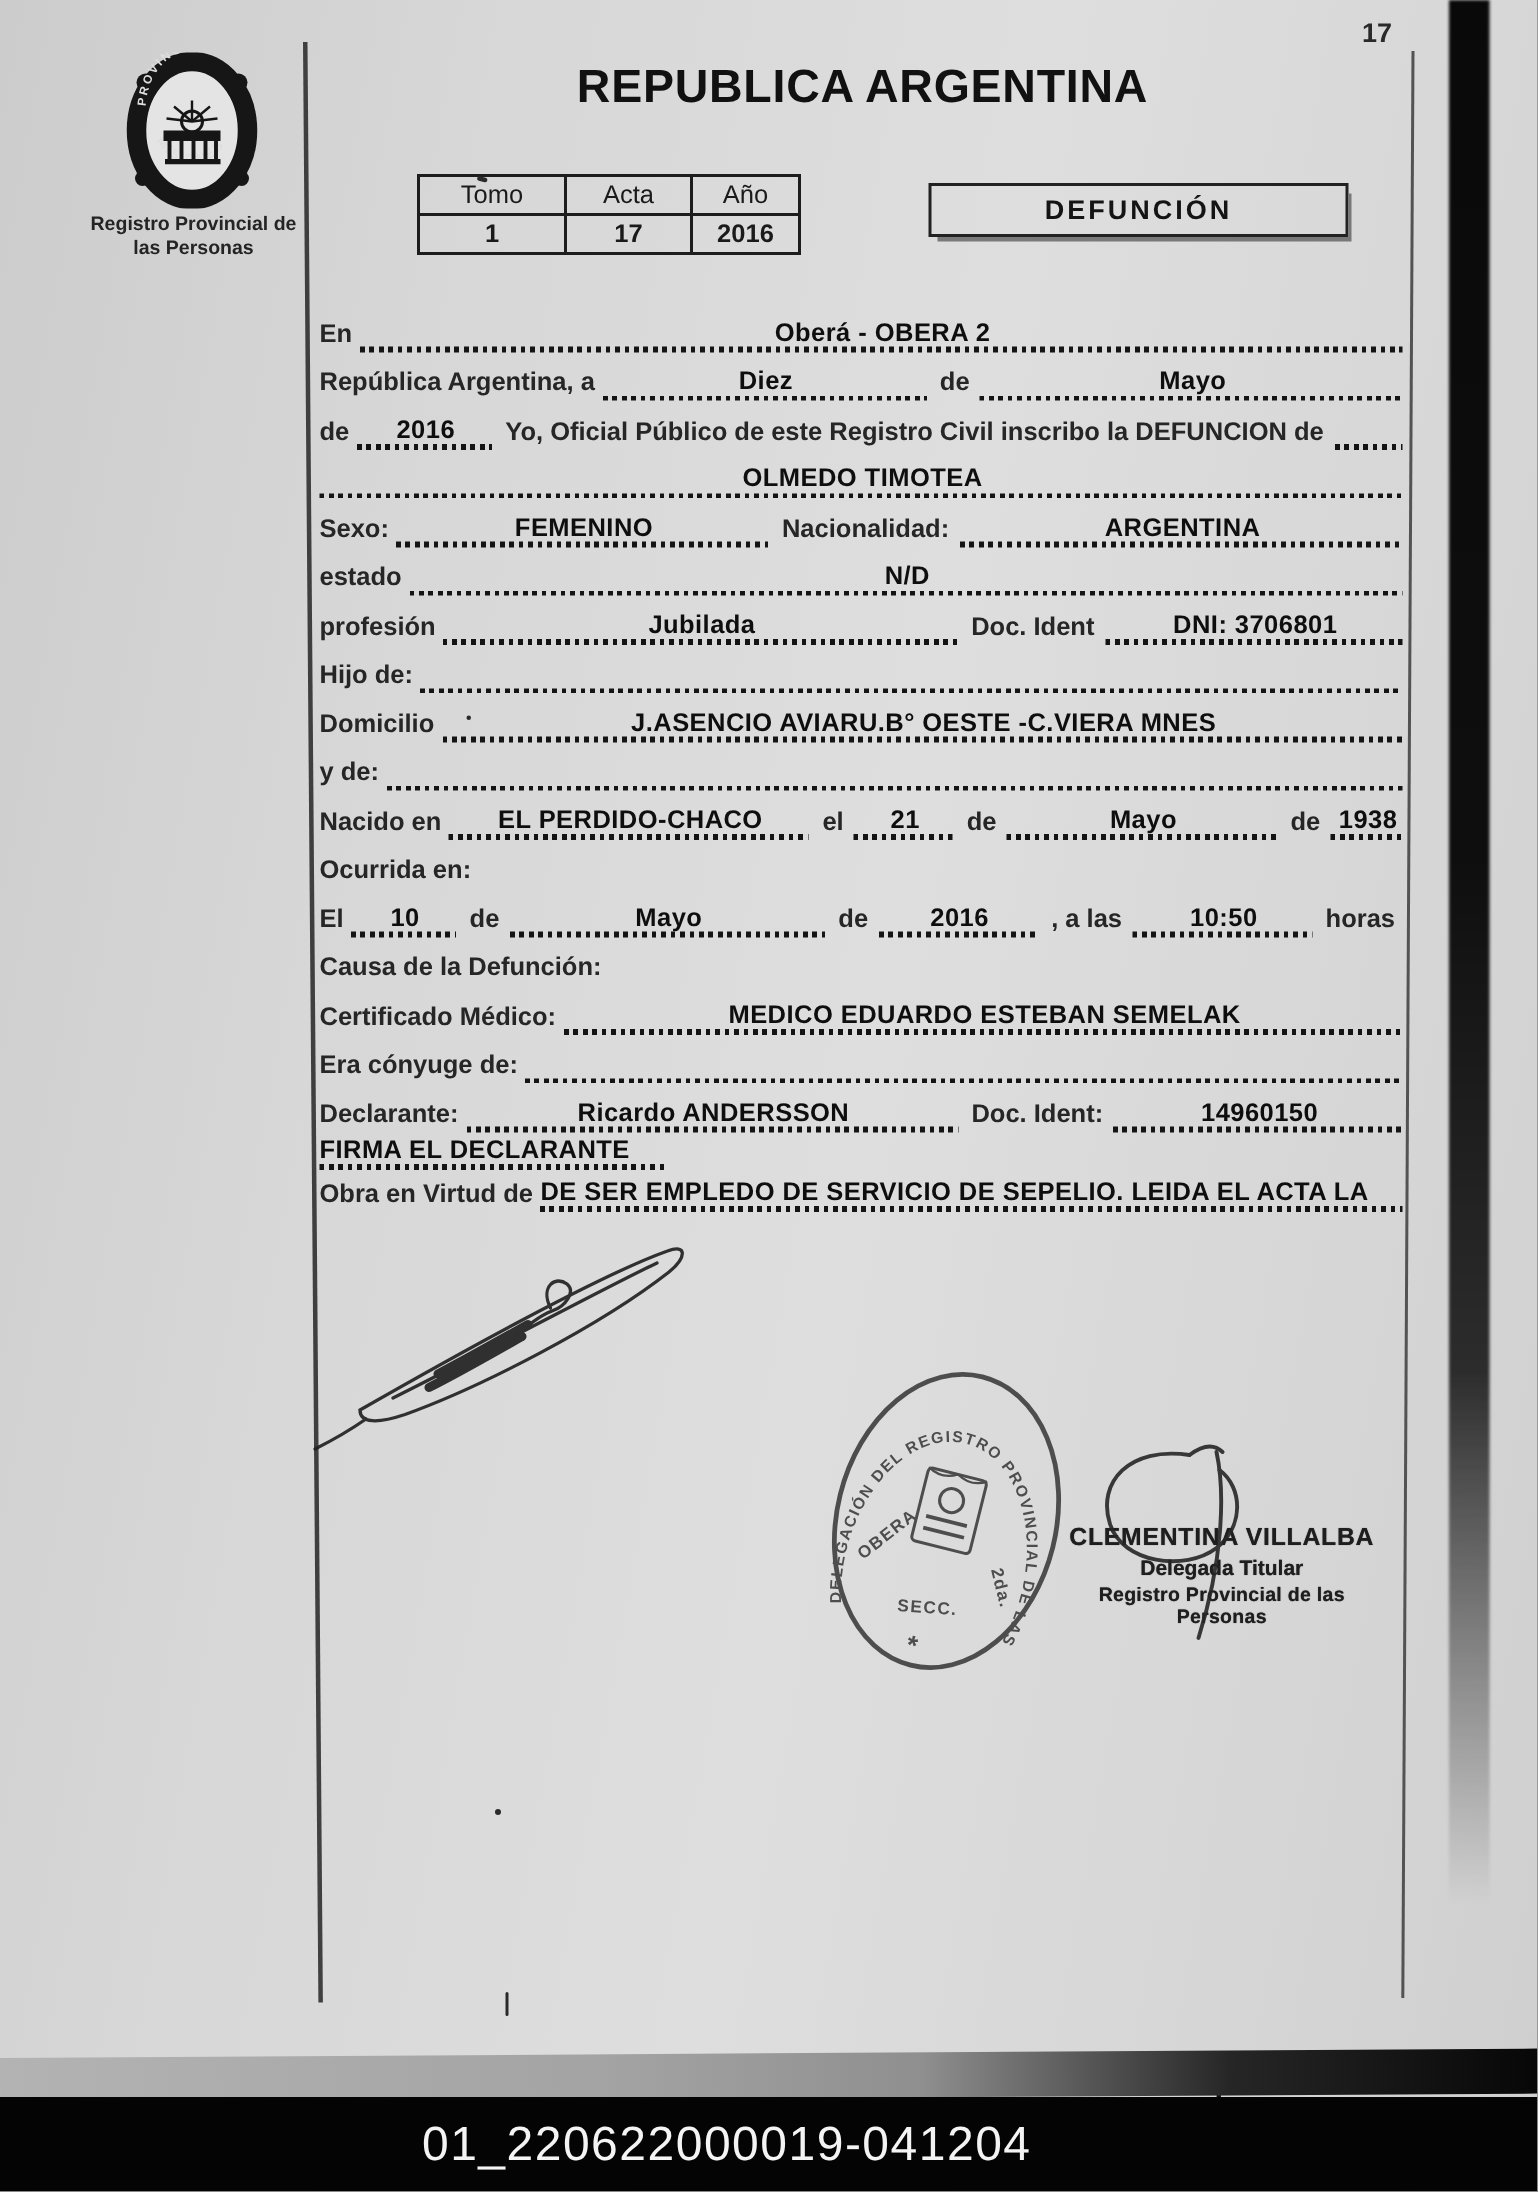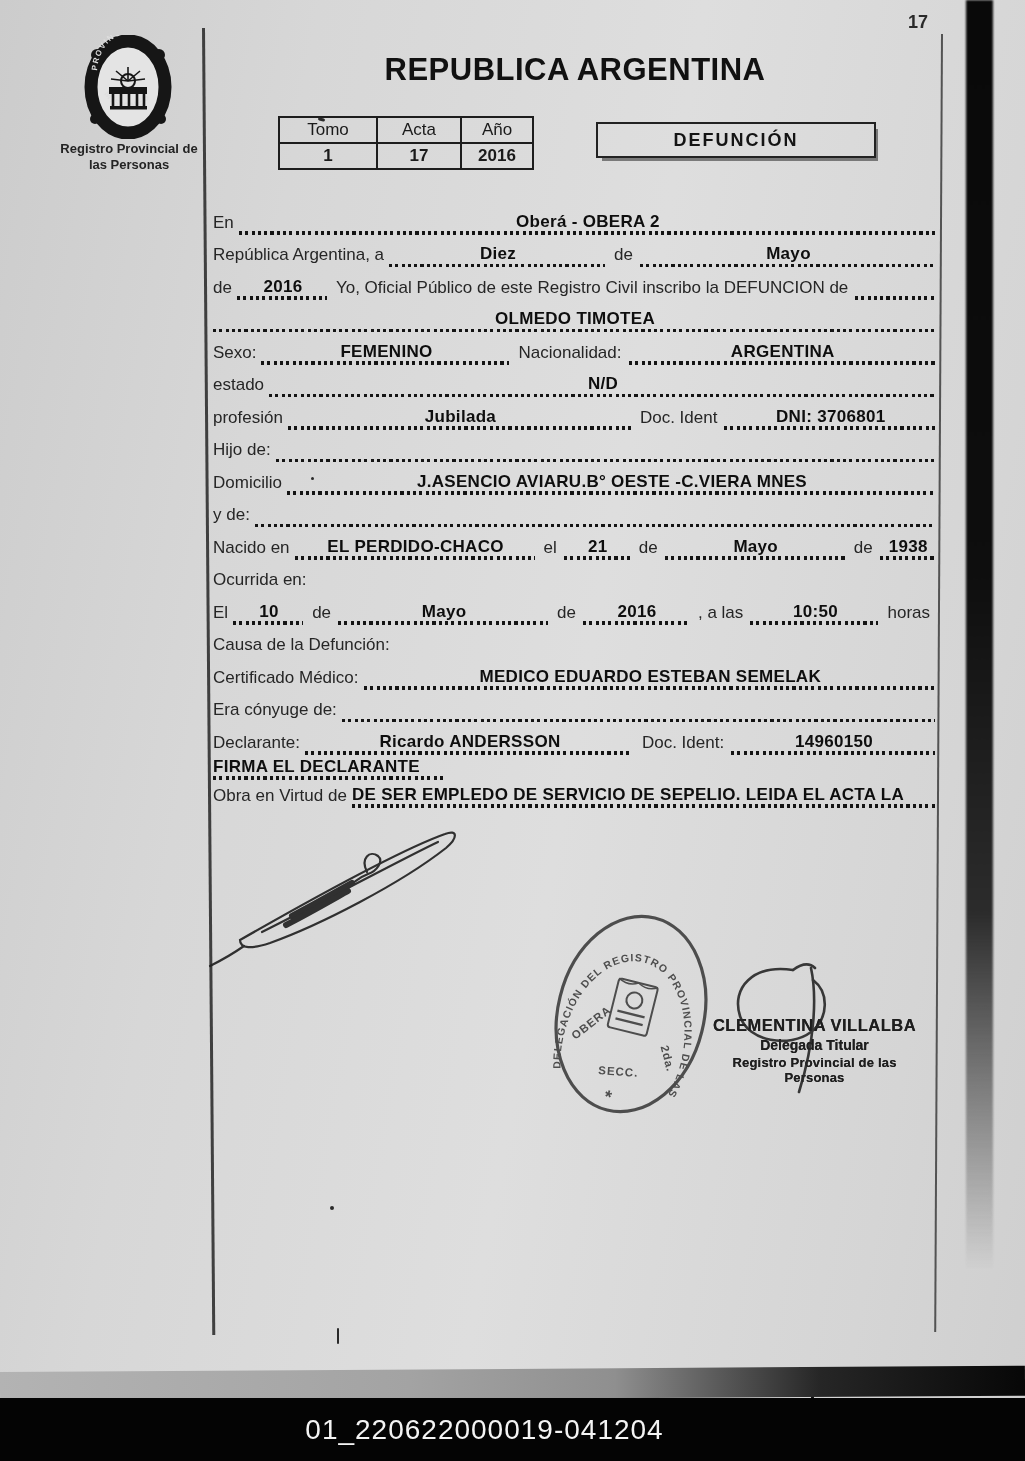--- a/index.html
+++ b/index.html
@@ -14,45 +14,45 @@
   .edge-line{position:absolute;left:941px;top:34px;width:2px;height:1298px;background:#3c3c3c;
     transform:rotate(0.3deg);transform-origin:top center;opacity:.85;}
   .binding{position:absolute;left:966px;top:0;width:27px;height:1270px;
     background:linear-gradient(180deg,#090909 0%,#0e0e0e 45%,#2c2c2c 72%,rgba(70,70,70,0) 100%);
     filter:blur(1px);}
   .footer-gray{position:absolute;left:0;top:1372px;width:1025px;height:30px;
     background:linear-gradient(90deg,#b3b3b3 0%,#a3a3a3 40%,#8f8f8f 60%,#262626 80%,#070707 100%);
     transform:rotate(-0.35deg);transform-origin:left center;}
   .footer-black{position:absolute;left:0;top:1398px;width:1025px;height:63px;background:#040404;
     display:flex;align-items:center;justify-content:center;}
-  .footer-code{color:#f4f4f4;font-size:28px;letter-spacing:1px;transform:translateX(-28px);}
+  .footer-code{color:#f4f4f4;font-size:32px;letter-spacing:1px;transform:translateX(-28px);}
   .speck{position:absolute;background:#2a2a2a;border-radius:50%;}
   
   .org-name{position:absolute;left:50px;top:141px;width:158px;text-align:center;
     font-size:13px;font-weight:700;line-height:16px;color:#242424;}
   .seal{position:absolute;left:80px;top:35px;}
   
   .page-num{position:absolute;left:908px;top:12px;font-size:18px;font-weight:700;color:#2a2a2a;}
-  .title{position:absolute;left:212px;top:52px;width:726px;text-align:center;
+  .title{position:absolute;left:212px;top:40px;width:726px;text-align:center;
     font-size:31px;font-weight:700;letter-spacing:.5px;color:#111;}
   .idx-table{position:absolute;left:278px;top:116px;width:256px;border-collapse:collapse;
     font-size:17px;text-align:center;color:#1a1a1a;}
   .idx-table td{border:2.5px solid #1d1d1d;height:24px;padding:0;}
   .idx-table .hd td{font-weight:400;}
   .idx-table .vl td{font-weight:700;}
-  .def-box{position:absolute;left:596px;top:122px;width:276px;height:32px;
+  .def-box{position:absolute;left:619px;top:122px;width:276px;height:32px;
     border:2.5px solid #222;box-shadow:4px 5px 0 -2px rgba(40,40,40,.55);
     display:flex;align-items:center;justify-content:center;
     font-size:18px;font-weight:700;letter-spacing:2px;color:#141414;}
   
   .form{position:absolute;left:213px;top:203px;width:724px;}
   .row{display:flex;align-items:flex-end;height:32.5px;font-size:17px;white-space:nowrap;}
   .row.short{height:28px;}
   .row.short2{height:25px;}
-  .lbl{padding:0 5px 3px 0;color:#262626;flex:0 0 auto;}
+  .lbl{padding:0 5px 3px 0;color:#262626;flex:0 0 auto;font-weight:bold;}
   .lbl.mid{padding:0 7px 3px 7px;}
   .fill{flex:1 1 auto;position:relative;text-align:center;font-weight:700;color:#0e0e0e;
     padding-bottom:4px;letter-spacing:.3px;min-width:0;}
   .fill::after{content:"";position:absolute;left:0;right:2px;bottom:1px;height:3.4px;
     background:repeating-linear-gradient(90deg,#141414 0 3.1px,transparent 3.1px 6.3px);}
   .fill.left{text-align:left;}
   
   .sig1{position:absolute;left:200px;top:810px;}
   .sig2{position:absolute;left:695px;top:946px;}
   .round-stamp{position:absolute;left:538px;top:898px;opacity:.88;}

